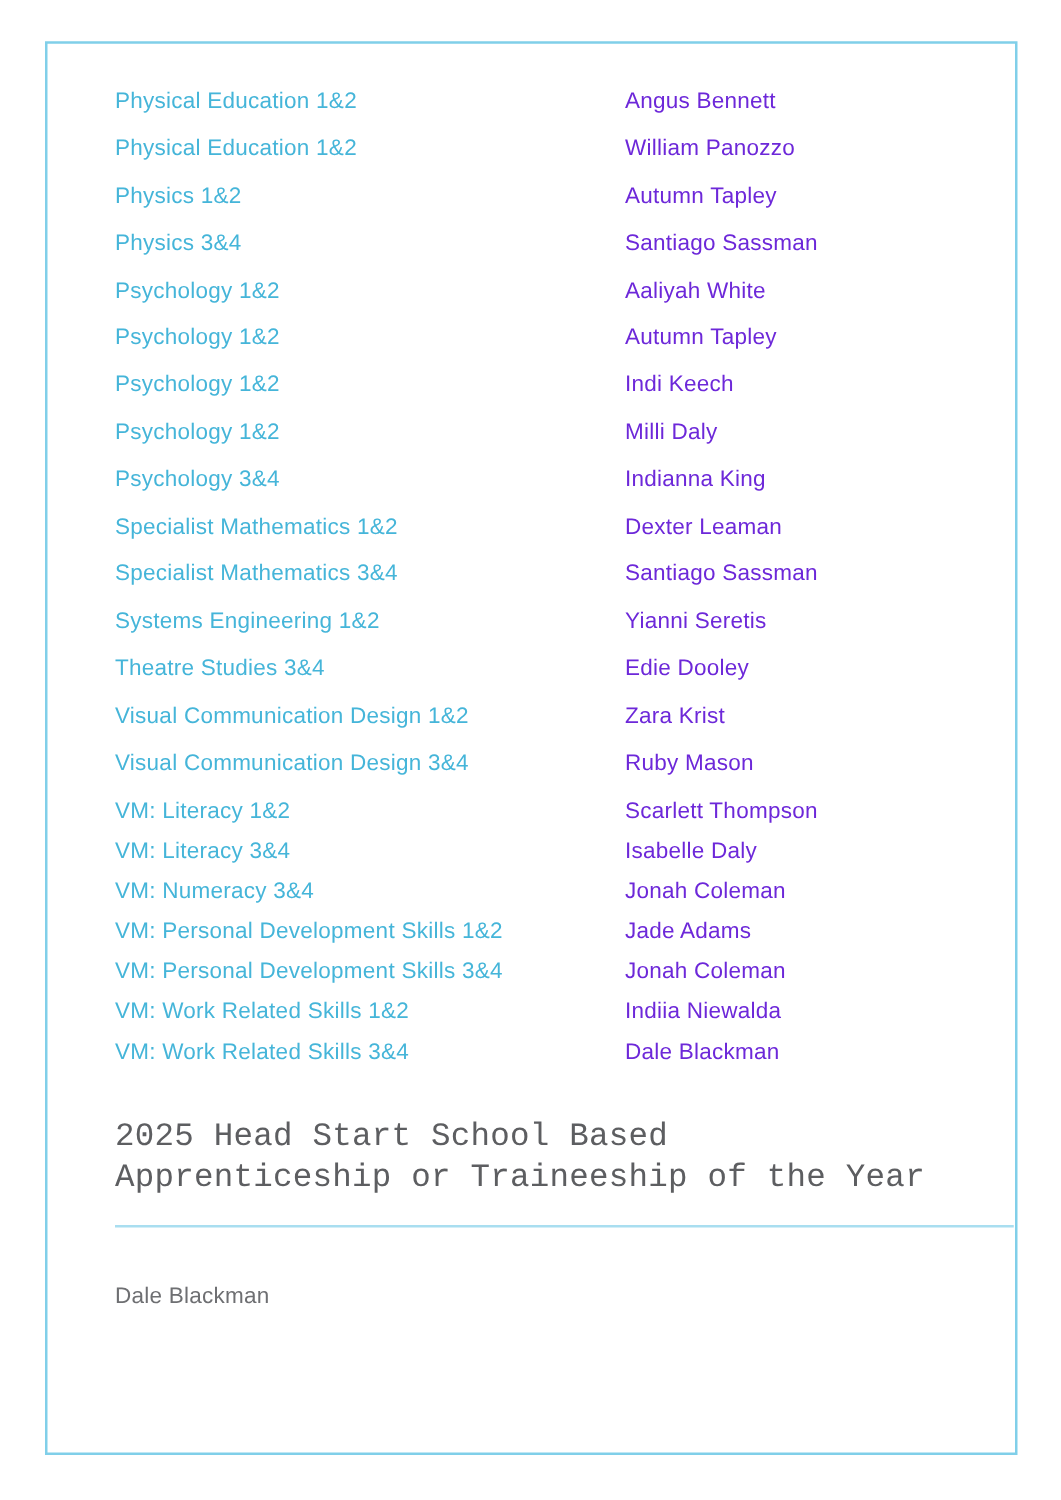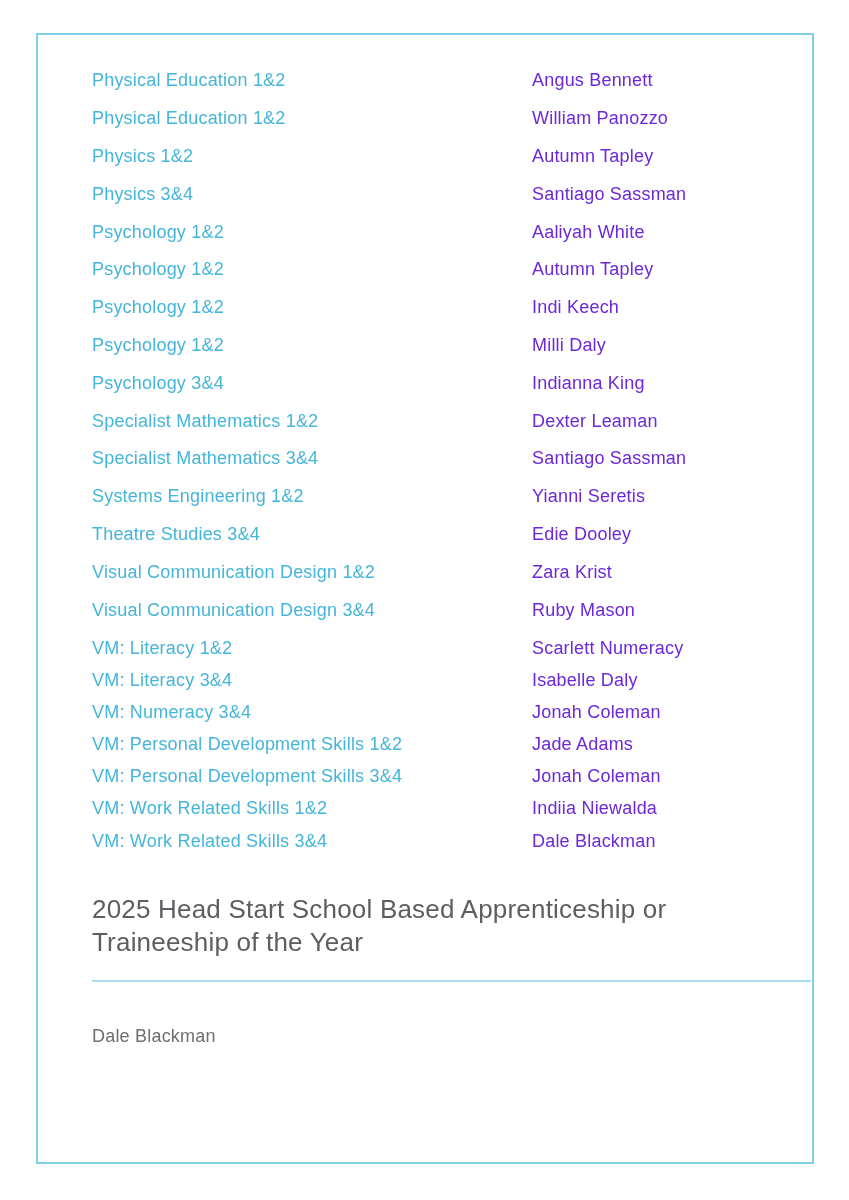--- a/index.html
+++ b/index.html
@@ -25,21 +25,20 @@
     box-sizing: border-box;
     background: #ffffff;
   }
   .content {
     padding: 27px 0 0 54px;
   }
   .award-row {
     display: flex;
     align-items: center;
     height: 37.8px;
-    gap: 32px;
   }
   .vm-list {
     margin-top: 3px;
   }
   .vm-list .award-row {
     height: 32.2px;
   }
   .subject {
     width: 408px;
     flex: 0 0 408px;
@@ -56,20 +55,21 @@
     white-space: nowrap;
   }
   .sbat-heading {
     margin: 36px 0 0 0;
     width: 660px;
     font-size: 26px;
     line-height: 33px;
     font-weight: normal;
     color: #5d5e61;
     letter-spacing: 0.2px;
+    font-family: Liberation Mono, monospace;
   }
   .divider {
     margin-top: 21px;
     width: 719px;
     height: 2px;
     background: #a9def0;
   }
   .sbat-recipient {
     margin-top: 44px;
     font-size: 18px;
@@ -143,21 +143,21 @@
           </div>
           <div class="award-row">
             <a class="subject" href="#">Visual Communication Design 3&amp;4</a>
             <span class="recipient">Ruby Mason</span>
           </div>
         </div>
 
       <div class="award-list vm-list" id="vm-award-list">
           <div class="award-row">
             <a class="subject" href="#">VM: Literacy 1&amp;2</a>
-            <span class="recipient">Scarlett Numeracy</span>
+            <span class="recipient">Scarlett Thompson</span>
           </div>
           <div class="award-row">
             <a class="subject" href="#">VM: Literacy 3&amp;4</a>
             <span class="recipient">Isabelle Daly</span>
           </div>
           <div class="award-row">
             <a class="subject" href="#">VM: Numeracy 3&amp;4</a>
             <span class="recipient">Jonah Coleman</span>
           </div>
           <div class="award-row">

